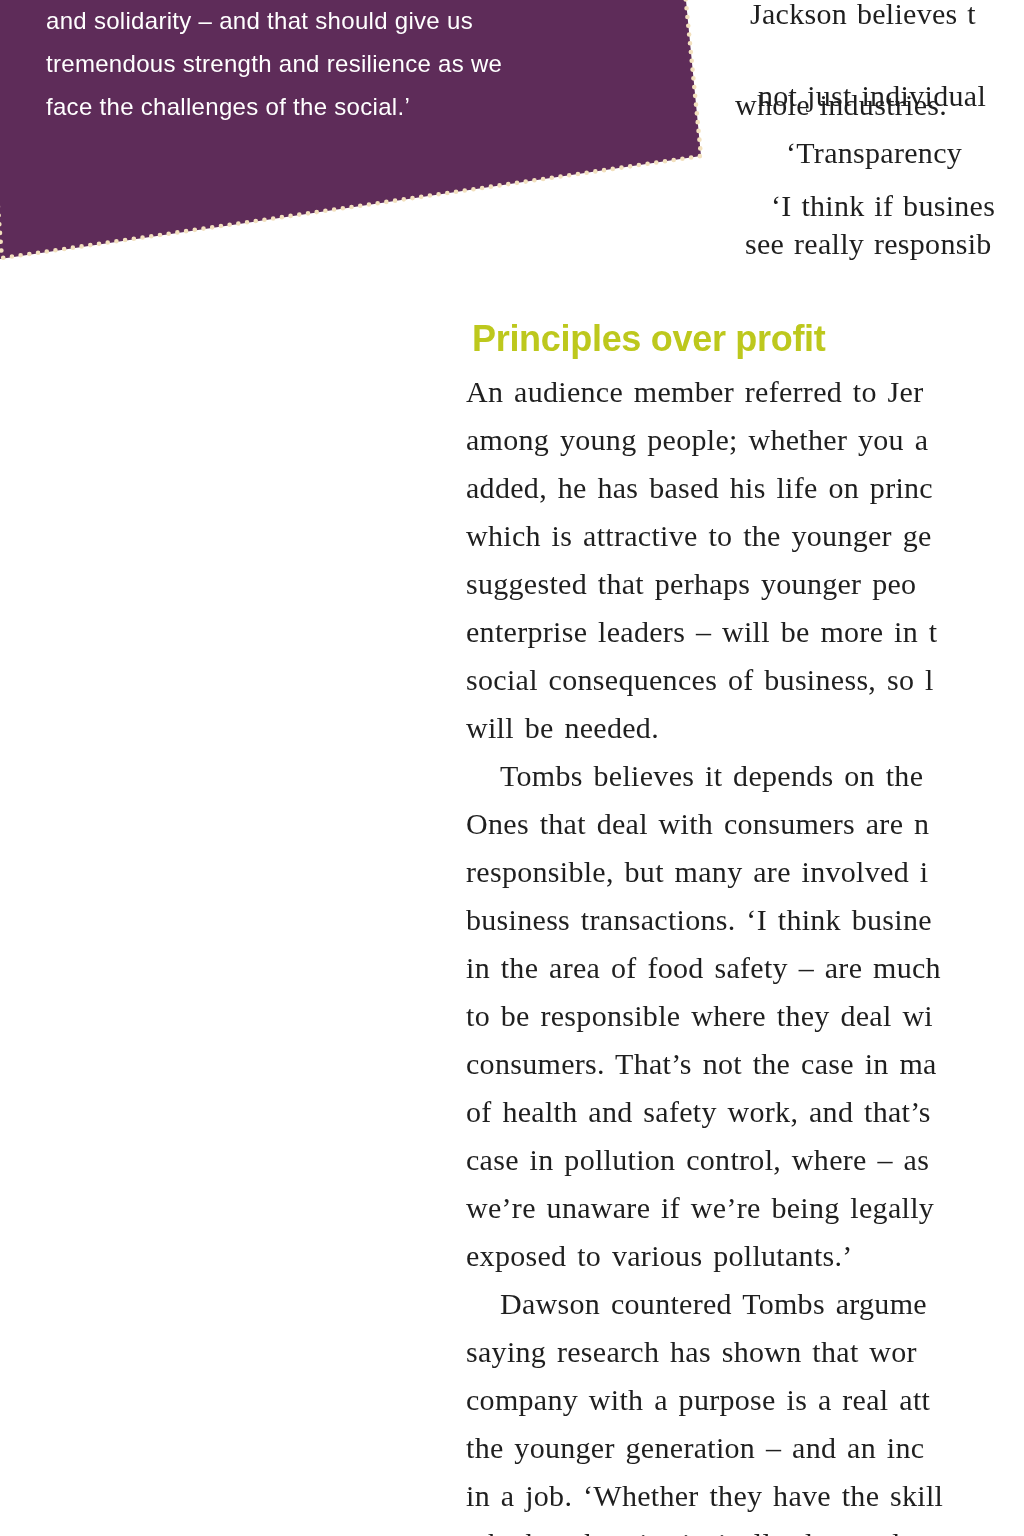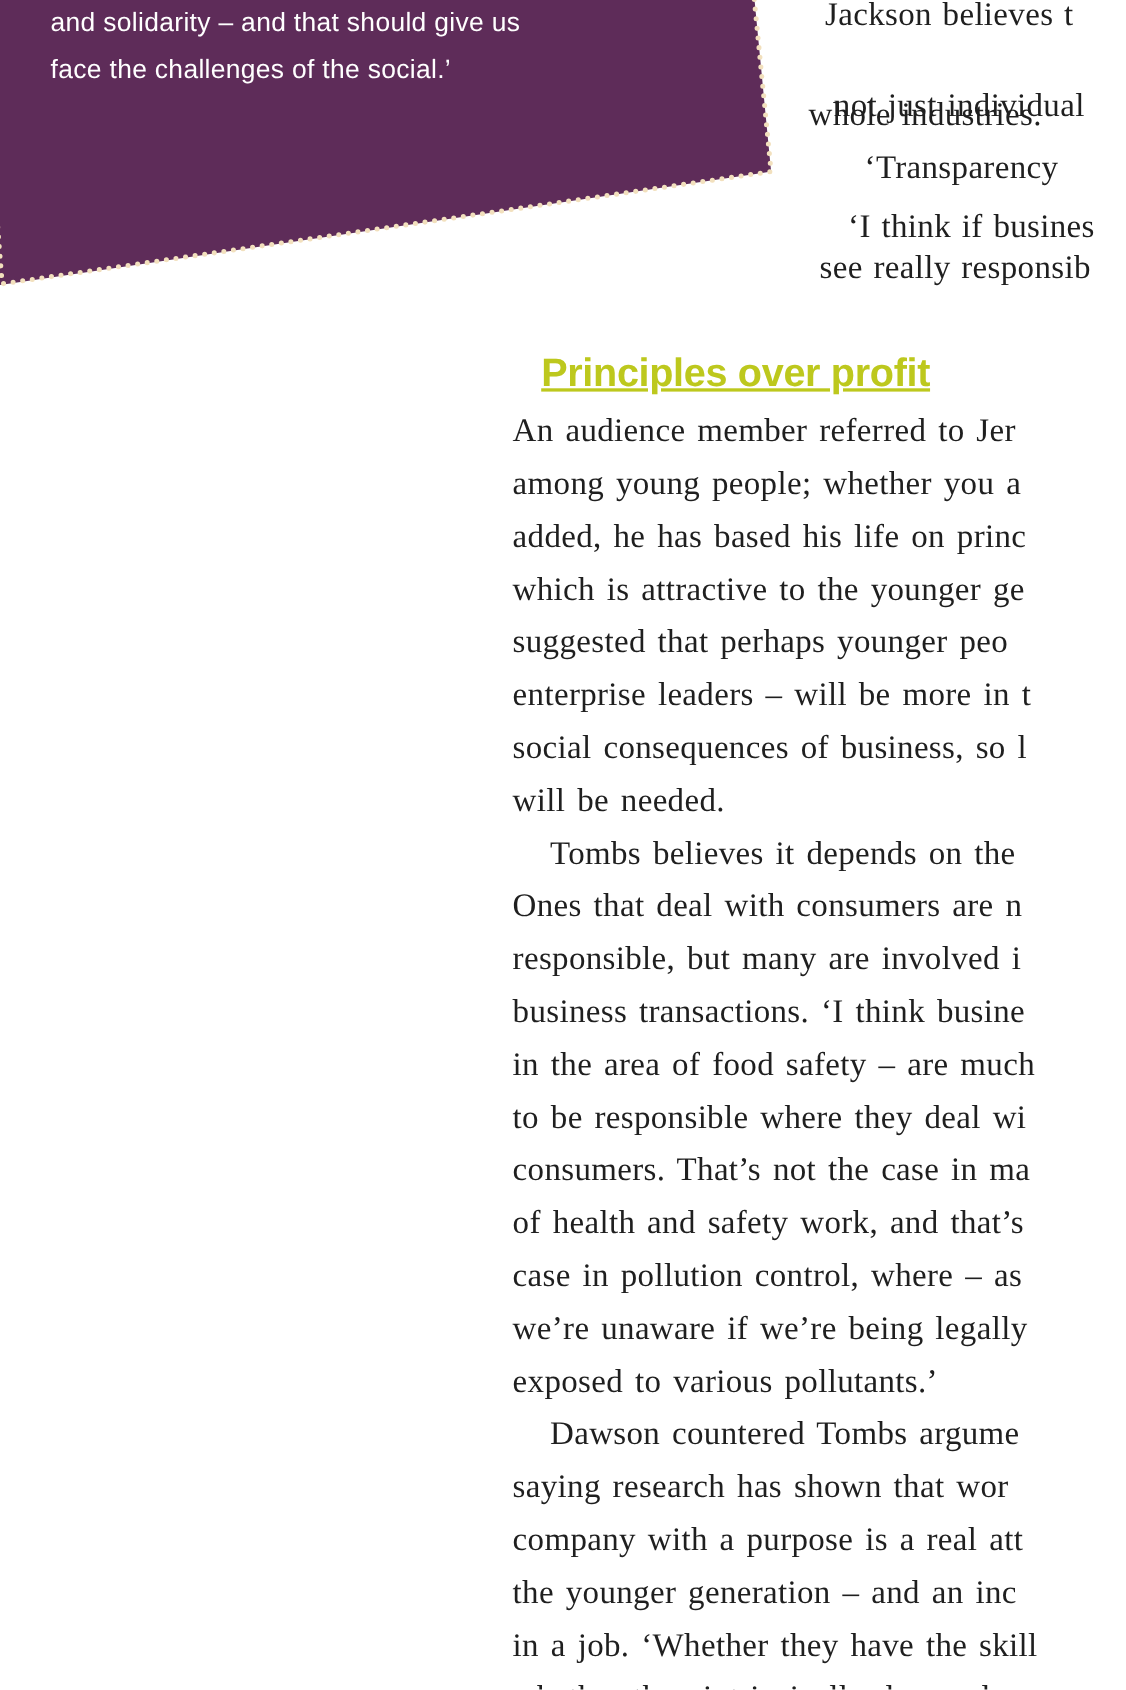--- a/index.html
+++ b/index.html
@@ -32,28 +32,27 @@
   }
   .quote-text div{white-space:nowrap;}
   .rc-lines{position:absolute;left:0;top:0;width:1024px;height:290px;}
   .rc-lines div{
     position:absolute;
     font-size:30px;line-height:36px;
     white-space:nowrap;
     letter-spacing:0.3px;word-spacing:2px;
   }
   .headline{
-    position:absolute;left:492px;top:318px;
+    position:absolute;left:472px;top:318px;
     font-family:"Liberation Sans", sans-serif;
     font-weight:bold;
     font-size:36px;line-height:42px;
     letter-spacing:-0.3px;
     color:var(--green);
     white-space:nowrap;
-    text-decoration:underline;
   }
   .body-lines{
     position:absolute;left:466px;top:368px;width:600px;
   }
   .body-lines div{
     height:48px;line-height:48px;
     font-size:30px;
     white-space:nowrap;
     letter-spacing:0.3px;word-spacing:3px;
   }
@@ -62,20 +61,21 @@
 </head>
 <body>
 
 <div class="quote-box">
   <svg width="1024" height="300" viewBox="0 0 1024 300">
     <polygon points="-20,-20 684,-20 701,156 0,259" fill="#5e2c59"></polygon>
     <polygon points="-20,-18 684,-18 701,156 2,258" fill="none" stroke="#f2e0bd" stroke-width="4.6" stroke-linecap="round" stroke-dasharray="0,8.8"></polygon>
   </svg>
   <div class="quote-text">
       <div>and solidarity – and that should give us</div>
+      <div>tremendous strength and resilience as we</div>
       <div>face the challenges of the social.’</div>
     </div>
 </div>
 
 <div class="rc-lines">
     <div style="left: 750px; top: -4px;">Jackson believes t</div>
     <div style="left: 758px; top: 39px; margin-top: 39px;">not just individual</div>
     <div style="left: 735px; top: 87px;">whole industries. </div>
     <div style="left: 786px; top: 135px;">‘Transparency </div>
     <div style="left: 771px; top: 188px;">‘I think if busines</div>

